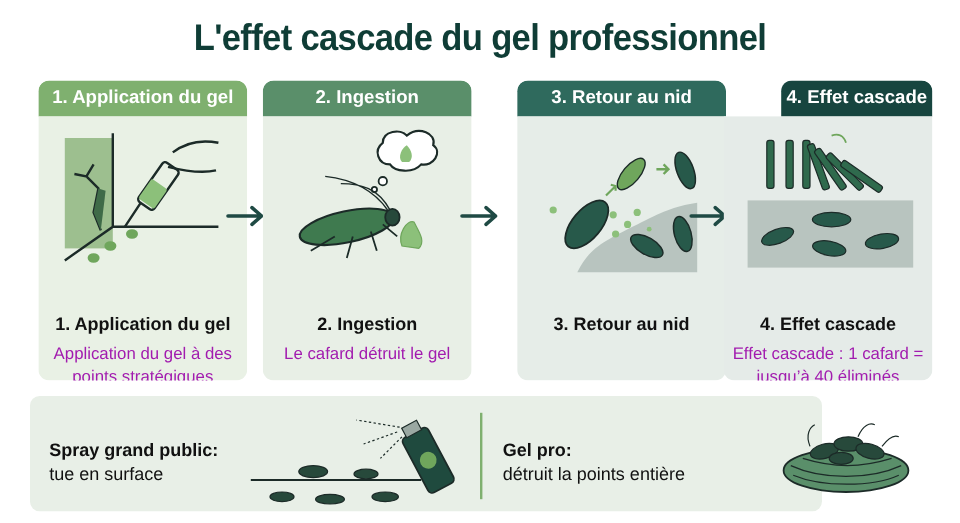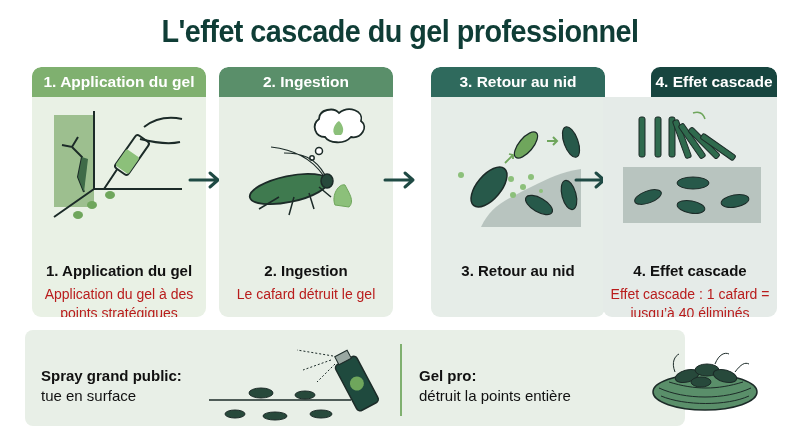--- a/index.html
+++ b/index.html
@@ -21,21 +21,21 @@
     font-size: 15.5px; font-weight: 700; border-radius: 9px 9px 0 0;
   }
   .card .body { position: absolute; top: 30px; left: 0; right: 0; bottom: 0; }
   .card .art { position: absolute; top: 0; left: 0; width: 174px; height: 130px; }
   .card .ttl {
     position: absolute; top: 165px; left: 0; right: 0; text-align: center;
     font-size: 15px; font-weight: 700; color: #111;
   }
   .card .desc {
     position: absolute; top: 188px; left: 4px; right: 4px; text-align: center;
-    font-size: 14px; line-height: 19px; color: #b91c1c;
+    font-size: 14px; line-height: 19px; color: #a21caf;
   }
 
   #c1 { left: 16px; margin-left: 16px; }
   #c2 { left: 219px; }
   #c3 { left: 431px; }
   #c4 { left: 603px; padding-left: 48px; }
   #c1 .head { background: #7fb06f; }
   #c2 .head { background: #5a8f6a; }
   #c3 .head { background: #2f6a5d; }
   #c4 .head { background: #17453f; }

